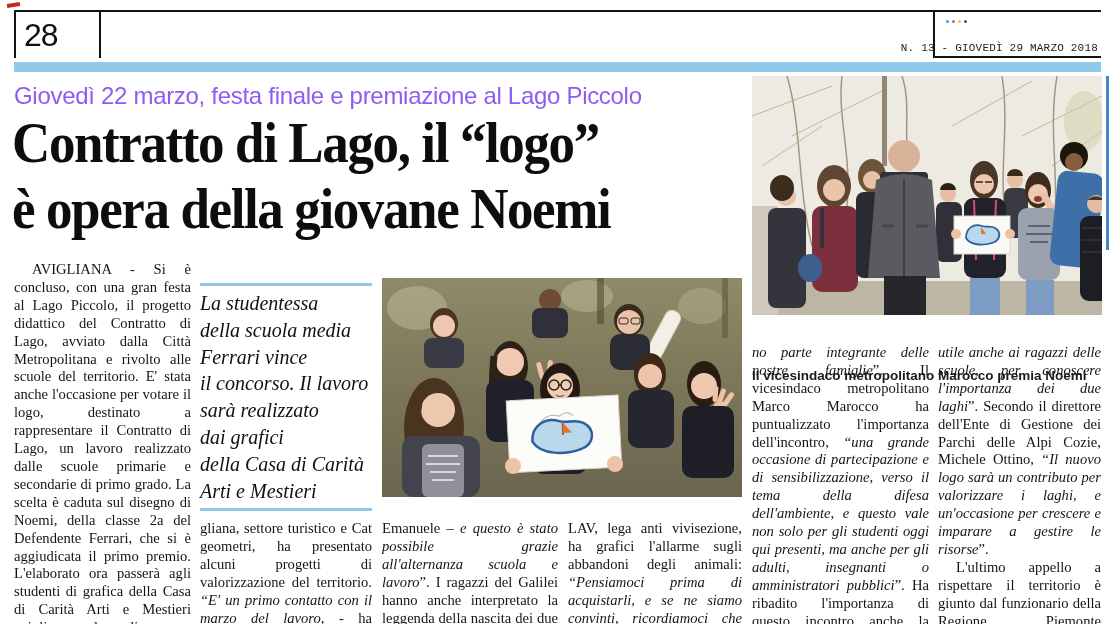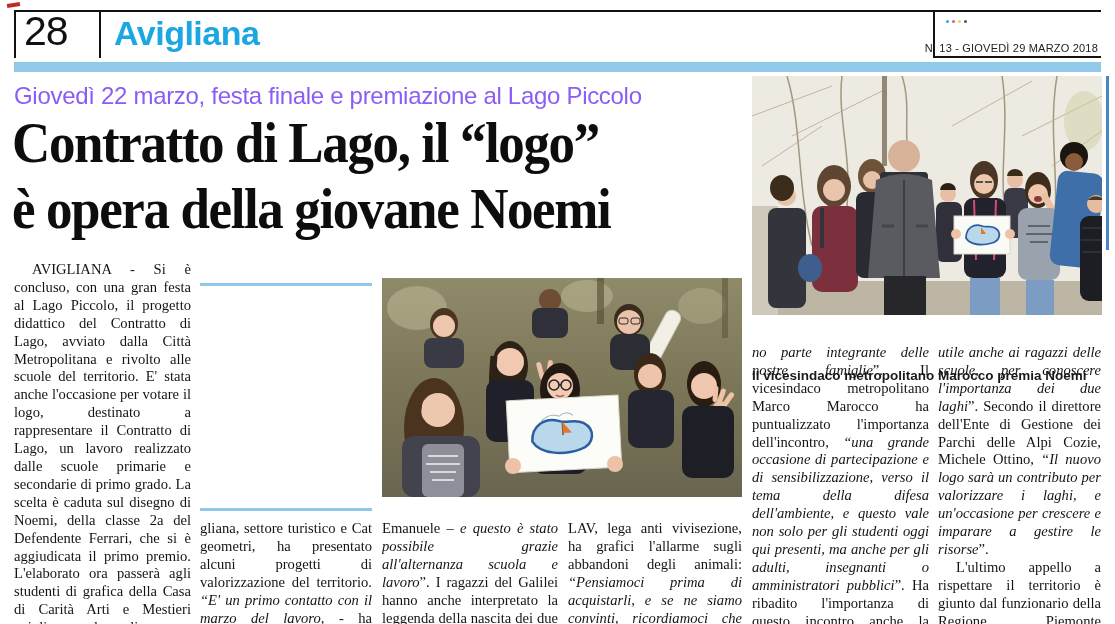--- a/index.html
+++ b/index.html
@@ -2,28 +2,28 @@
 <html><head>
 <meta charset="utf-8">
 <style>
   html,body{margin:0;padding:0;background:#e8e8e8;}
   .page{position:relative;width:1115px;height:624px;background:#ffffff;overflow:hidden;
         font-family:"Liberation Serif","DejaVu Serif",serif;color:#141414;}
 
   
   .top-rule{position:absolute;left:14px;top:10px;width:1087px;height:2px;background:#121212;}
   .vrule{position:absolute;top:10px;width:2px;height:48px;background:#121212;}
-  .page-number{position:absolute;left:24px;top:8px;font-family:"Liberation Sans",sans-serif;
-               font-size:41px;font-weight:400;color:#111;letter-spacing:-1px;}
+  .page-number{position:absolute;left:24px;top:17px;font-family:"Liberation Sans",sans-serif;
+               font-size:32px;font-weight:400;color:#111;letter-spacing:-1px;}
   .section-title{position:absolute;left:114px;top:14px;font-family:"Liberation Sans",sans-serif;
                font-size:34px;font-weight:bold;color:#1BA7E1;letter-spacing:-0.5px;}
   .masthead{position:absolute;left:940px;top:10px;width:158px;text-align:right;
                font-weight:bold;font-size:28px;color:#97979b;letter-spacing:1px;}
   .issue-line{position:absolute;left:860px;top:42px;width:238px;text-align:right;
-               font-family:Liberation Sans, sans-serif;font-size:11px;color:#222;letter-spacing:0.2px;}
+               font-family:Liberation Mono, monospace;font-size:11px;color:#222;letter-spacing:0.2px;}
   .under-logo-rule{position:absolute;left:933px;top:56px;width:168px;height:2px;background:#121212;}
   .reg-dots{position:absolute;left:946px;top:20px;display:flex;gap:3px;}
   .reg-dots i{display:block;width:3px;height:3px;border-radius:50%;}
   .red-mark{position:absolute;left:7px;top:3px;width:13px;height:4px;background:#c22a22;transform:rotate(-8deg);}
   .section-band{position:absolute;left:14px;top:62px;width:1087px;height:10px;background:#90C9E9;}
   .edge-line{position:absolute;left:1106px;top:76px;width:3px;height:174px;background:#4B85C4;}
 
   
   .kicker{position:absolute;left:14px;top:82px;width:740px;font-family:"Liberation Sans",sans-serif;
           font-size:24px;color:#8b5cf6;letter-spacing:-0.3px;}
@@ -63,21 +63,20 @@
 <body>
 
 <div class="page">
 
   <div class="red-mark"></div>
   <div class="top-rule"></div>
   <div class="vrule" style="left:14px;"></div>
   <div class="vrule" style="left:99px;"></div>
   <div class="vrule" style="left:933px;"></div>
   <div class="page-number">28</div>
-  <div class="section-title">Avigliana</div>
   <div class="reg-dots">
     <i style="background:#2AA9E0"></i>
       <i style="background:#E0529A"></i>
       <i style="background:#E8D44A"></i>
       <i style="background:#555555"></i>
   </div>
   <div class="issue-line">N. 13 - GIOVEDÌ 29 MARZO 2018</div>
   <div class="under-logo-rule"></div>
   <div class="section-band"></div>
   <div class="edge-line"></div>
@@ -224,20 +223,28 @@
         <path d="M150,162 C150,146 164,138 178,143 C186,146 193,141 202,146 C214,153 212,168 198,172 C182,177 158,176 150,162 Z" fill="#b9d8ec" stroke="#2d5f9e" stroke-width="2.5"></path>
         <path d="M181,145 l0,12" stroke="#7a4a28" stroke-width="1.5"></path>
         <path d="M181,144 l9,11 l-9,0 Z" fill="#e2762e"></path>
       </g>
       <circle cx="131" cy="188" r="8" fill="#eec2a6"></circle>
       <circle cx="233" cy="186" r="8" fill="#eec2a6"></circle>
     </svg>
   </figure>
 
   <div class="quote-rule top"></div>
+  <div class="pull-quote">La studentessa
+della scuola media
+Ferrari vince
+il concorso. Il lavoro
+sarà realizzato
+dai grafici
+della Casa di Carità
+Arti e Mestieri</div>
   <div class="quote-rule bottom"></div>
 
   <div class="col col1">
       <p class="indent"><span>AVIGLIANA - Si è concluso, con una gran festa al Lago Piccolo, il progetto didattico del Contratto di Lago, avviato dalla Città Metropolitana e rivolto alle scuole del territorio. E' stata anche l'occasione per votare il logo, destinato a rappresentare il Contratto di Lago, un lavoro realizzato dalle scuole primarie e secondarie di primo grado. La scelta è caduta sul disegno di Noemi, della classe 2a del Defendente Ferrari, che si è aggiudicata il primo premio. L'elaborato ora passerà agli studenti di grafica della Casa di Carità Arti e Mestieri aviglianese, che realizzeranno il logo definitivo. Premiati anche gli studenti della classe 3° di Trana e della 2° d della Gonin di Giaveno.</span></p>
     </div>
   <div class="col col2">
       <p><span>gliana, settore turistico e Cat geometri, ha presentato alcuni progetti di valorizzazione del territorio. </span><span class="it">“E' un primo contatto con il marzo del lavoro,</span><span> - ha spiegato il vicepreside Aldo</span></p>
     </div>
   <div class="col col3">
       <p><span>Emanuele – </span><span class="it">e questo è stato possibile grazie all'alternanza scuola e lavoro</span><span>”. I ragazzi del Galilei hanno anche interpretato la leggenda della nascita dei due laghi. Il rappresentante della</span></p>

